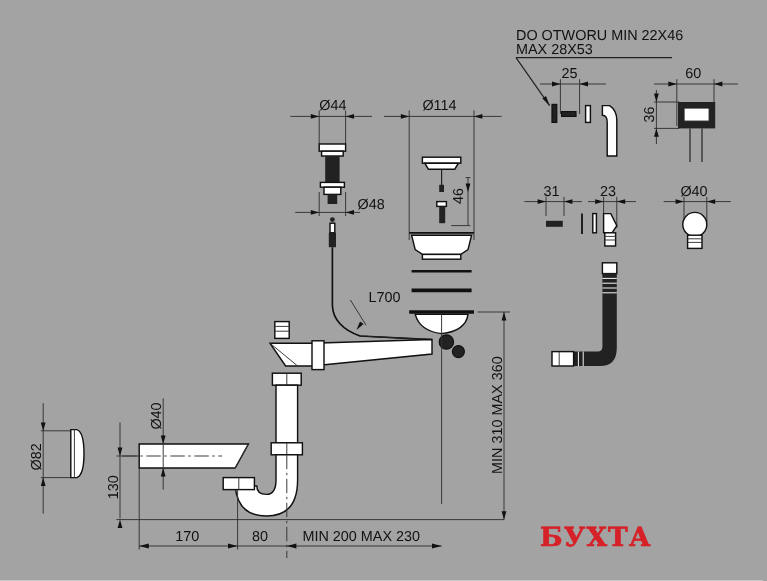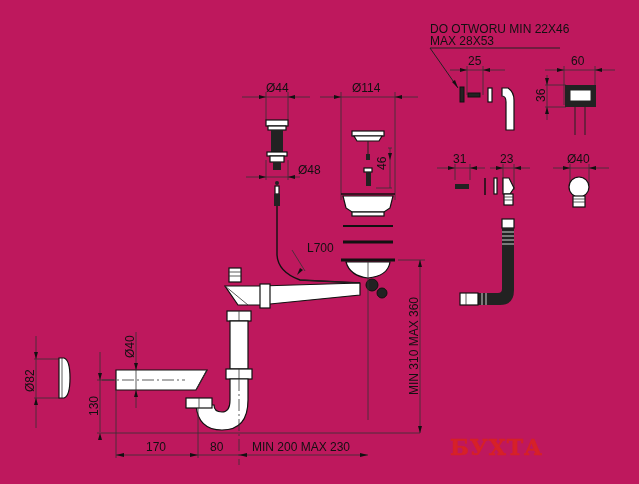--- a/index.html
+++ b/index.html
@@ -1,16 +1,16 @@
 <!DOCTYPE html>
 <html><head>
 <meta charset="utf-8">
 <style>
   html,body{margin:0;padding:0;background:#fff;}
-  #stage{position:relative;width:639px;height:484px;background:#be185d;overflow:hidden;}
+  #stage{position:relative;width:639px;height:484px;background:#a3a3a3;overflow:hidden;}
   svg{position:absolute;left:0;top:0;}
   .lbl{font-family:"Liberation Sans",sans-serif;font-size:12px;fill:#111;}
   .ln{stroke:#222;stroke-width:1;fill:none;}
   .ln2{stroke:#111;stroke-width:1.4;fill:none;}
   .thin{stroke:#333;stroke-width:0.8;fill:none;}
   .dash{stroke:#333;stroke-width:0.8;fill:none;stroke-dasharray:12 3 2 3;}
   .fillw{fill:#fff;stroke:#111;stroke-width:1.2;}
   .fillk{fill:#222;stroke:#111;stroke-width:1;}
   .logo{font-family:"DejaVu Serif",serif;font-weight:bold;font-size:22px;fill:#d62128;stroke:#d62128;stroke-width:0.6;letter-spacing:1px;}
 </style>

